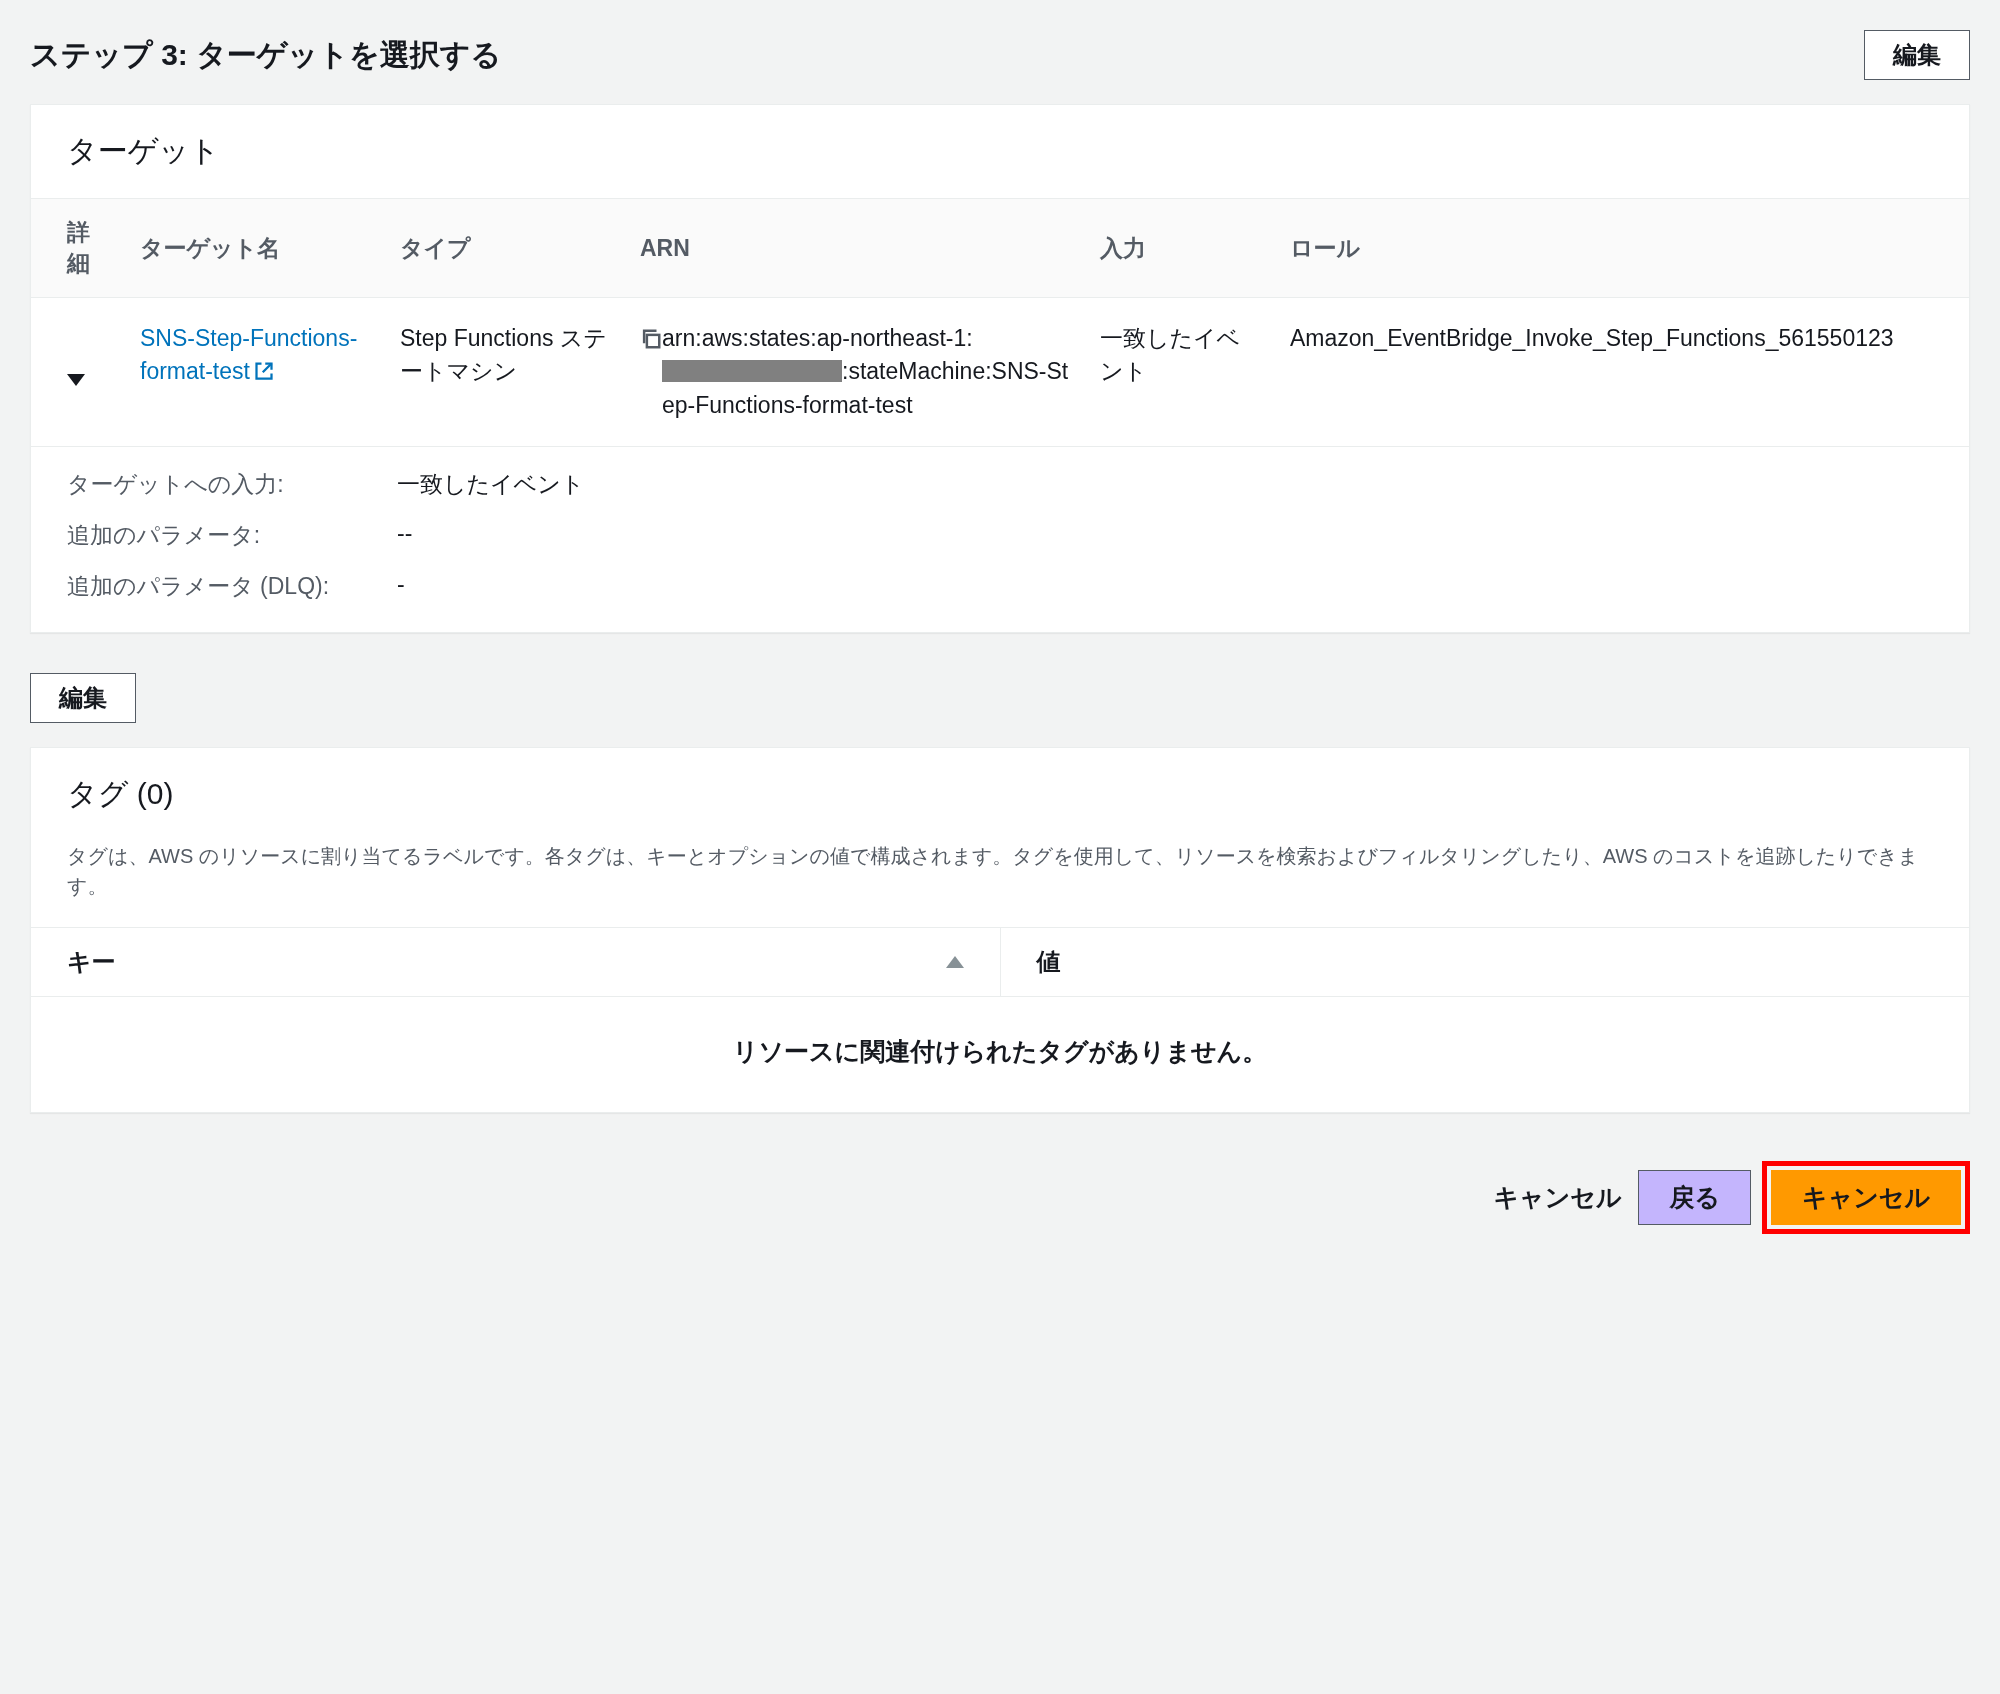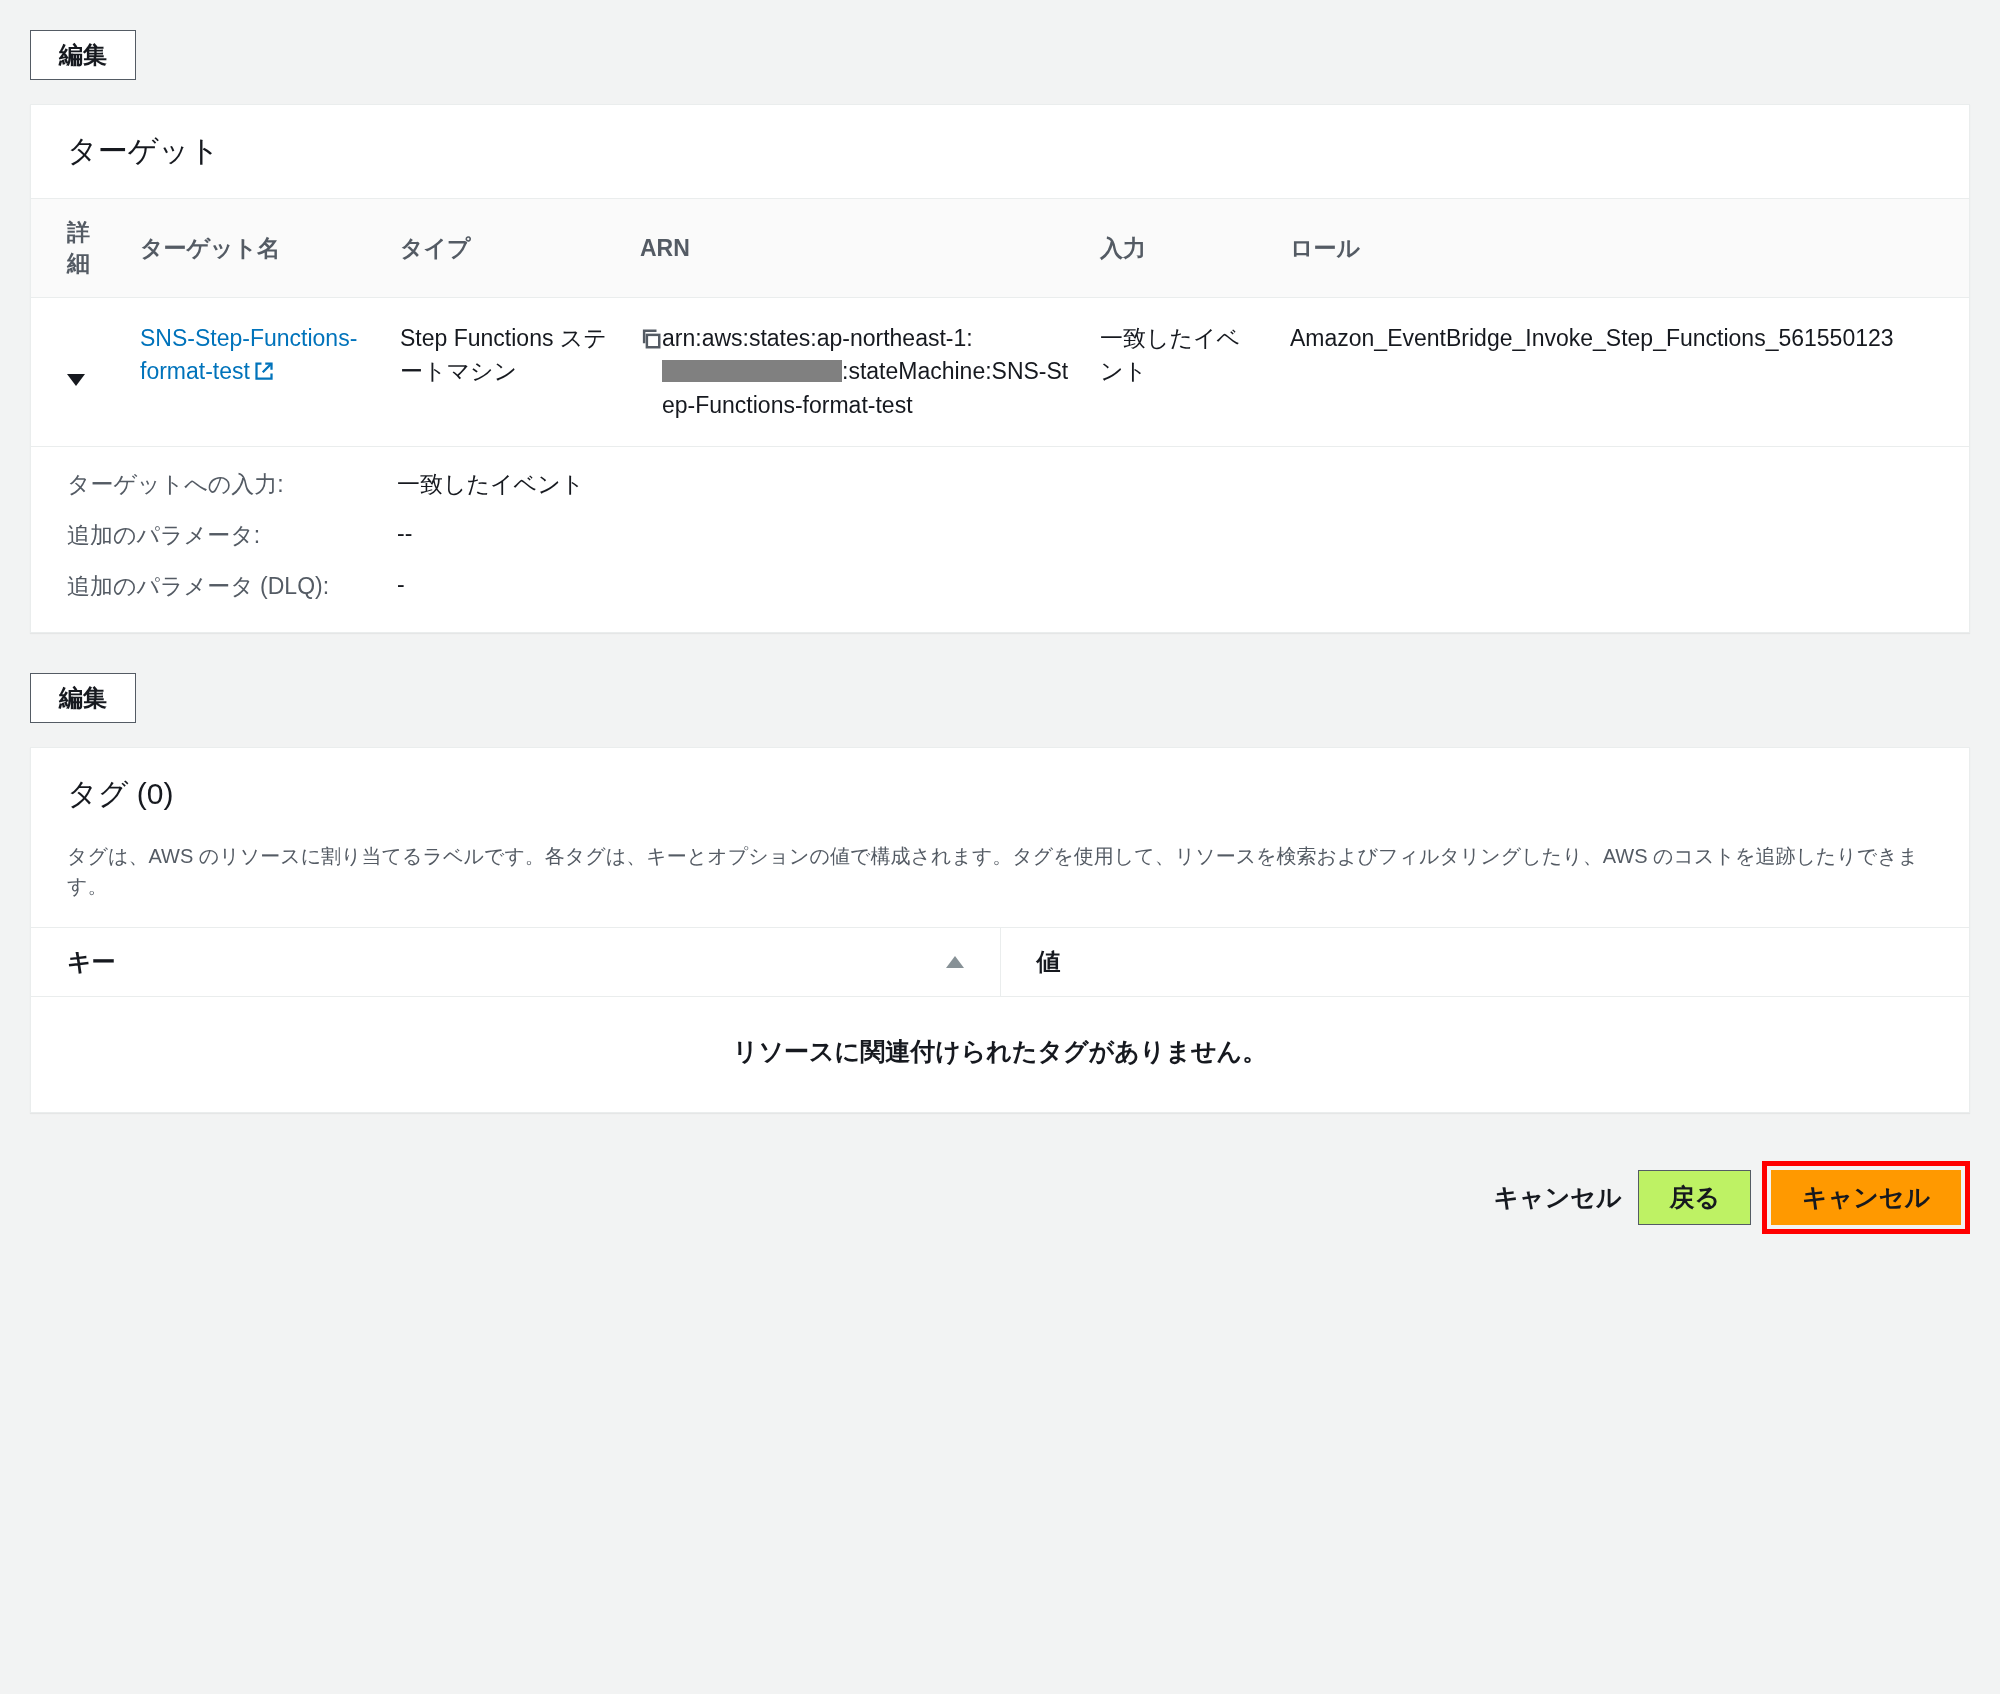--- a/index.html
+++ b/index.html
@@ -180,21 +180,21 @@
   }
   .btn-cancel {
     background: transparent;
     border: none;
     font-size: 25px;
     font-weight: 700;
     color: #16191f;
     cursor: pointer;
   }
   .btn-back {
-    background: #bef264;
+    background: #c4b5fd;
     border: 1px solid #545b64;
     padding: 10px 30px;
     font-size: 25px;
     font-weight: 700;
     color: #16191f;
     cursor: pointer;
   }
   .btn-primary {
     background: #ff9900;
     border: 1px solid #ff9900;
@@ -207,20 +207,21 @@
   .primary-highlight {
     border: 5px solid #ff0000;
     padding: 4px;
     display: inline-block;
   }
 </style>
 </head>
 <body>
 
 <div class="step-header">
+  <div class="step-title">ステップ 3: ターゲットを選択する</div>
   <button class="btn-edit">編集</button>
 </div>
 
 <div class="panel">
   <div class="panel-title">ターゲット</div>
 
   <table class="targets">
     <thead>
       <tr>
         <th class="col-details">詳細</th>

